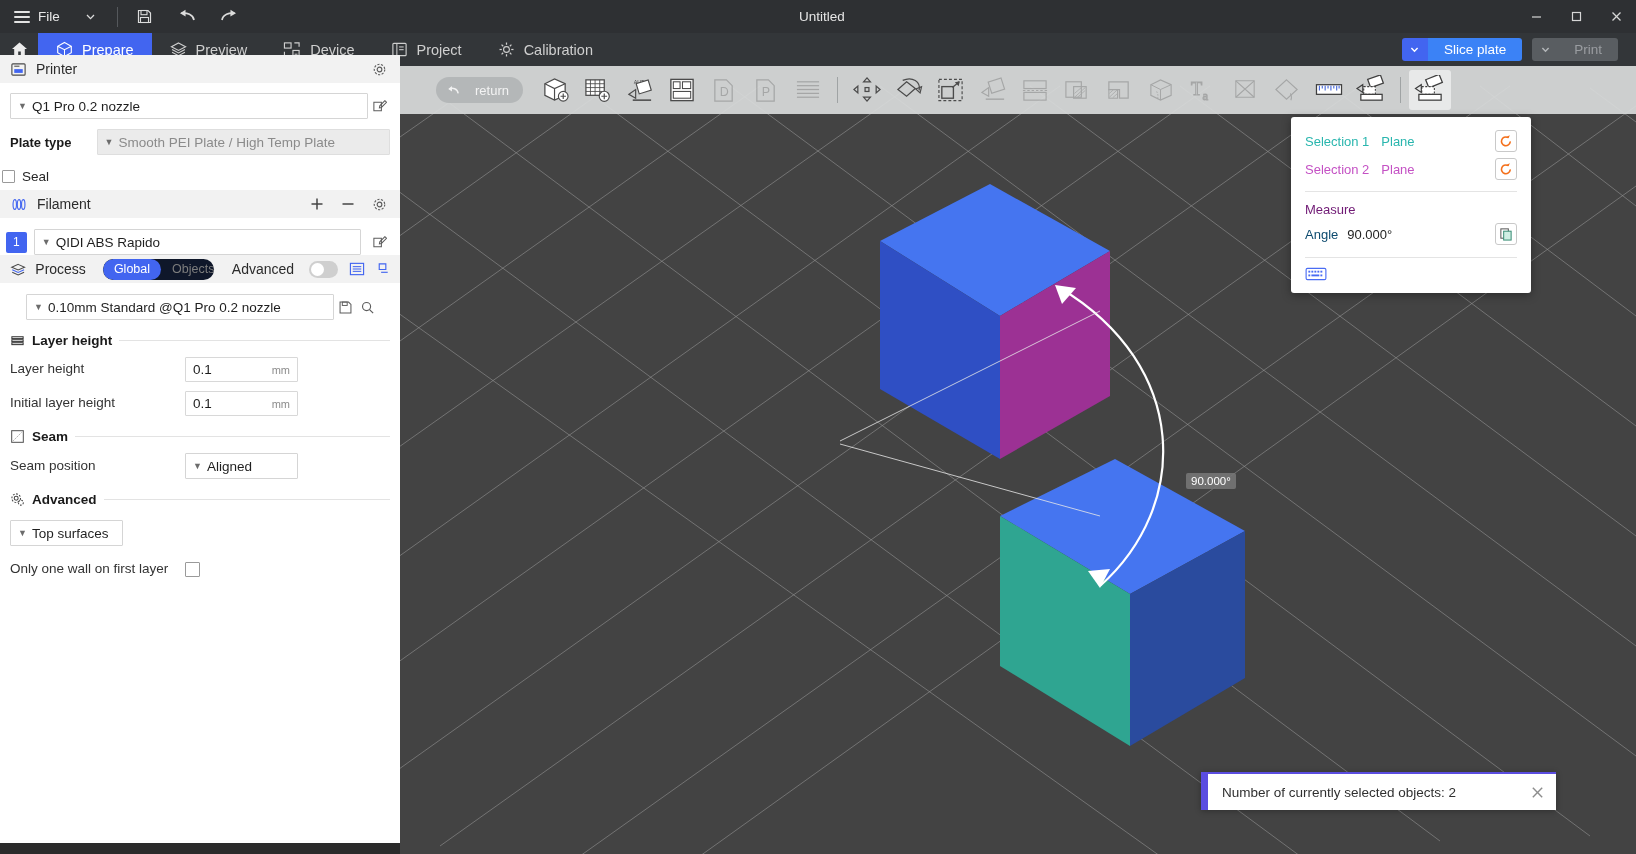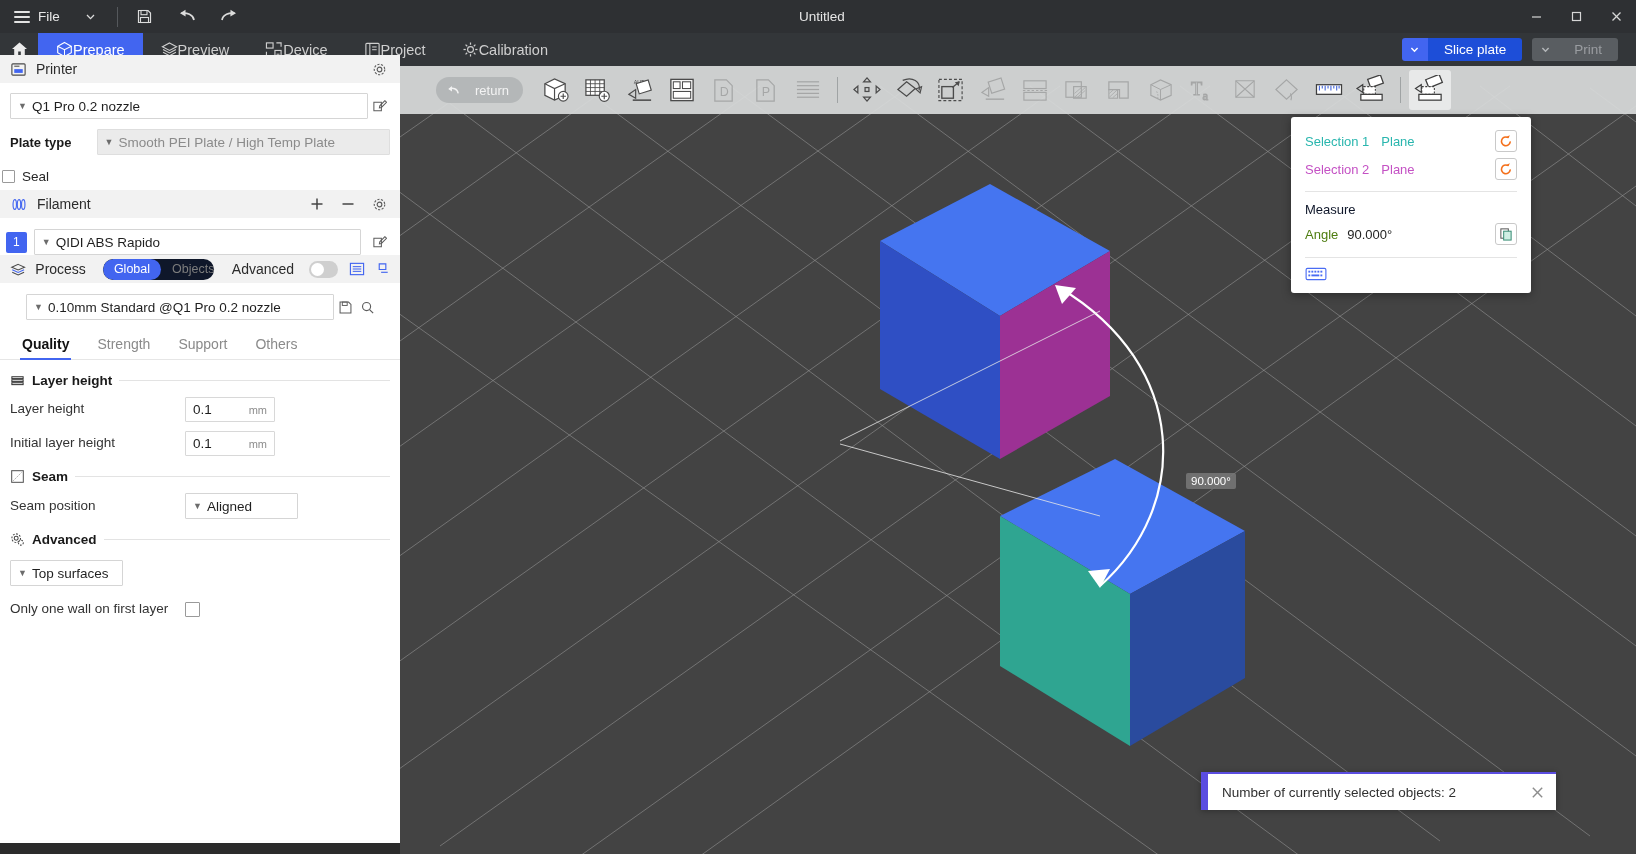--- a/index.html
+++ b/index.html
@@ -31,32 +31,32 @@
   .win-btn { width: 40px; height: 33px; display: flex; align-items: center; justify-content: center; cursor: pointer; }
 
   
   .tabbar {
     position: absolute; top: 33px; left: 0; width: 1636px; height: 33px;
     background: #333639; display: flex; align-items: stretch;
     color: #d8d8d8; font-size: 14.5px;
   }
   .home-btn { width: 38px; display: flex; align-items: center; justify-content: center; cursor: pointer; }
   .nav-tab {
-    display: flex; align-items: center; padding: 0 18px;
+    display: flex; align-items: center; gap: 9px; padding: 0 18px;
     cursor: pointer; color: #cfcfcf; white-space: nowrap;
   }
   .nav-tab.active { background: #4265f0; color: #ffffff; }
   .nav-right { position: absolute; right: 8px; top: 0; height: 33px; display: flex; align-items: center; gap: 0; }
   .split-caret {
     width: 26px; height: 23px; background: #4265f0; color: #fff;
     display: flex; align-items: center; justify-content: center;
     border-radius: 3px 0 0 3px; cursor: pointer; font-size: 9px;
   }
   .split-main {
-    height: 23px; background: #1d4ed8; color: #fff; display: flex; align-items: center;
+    height: 23px; background: #3b82f6; color: #fff; display: flex; align-items: center;
     justify-content: center; padding: 0 16px; border-radius: 0 3px 3px 0;
     font-size: 13.5px; cursor: pointer; margin-right: 10px;
   }
   .split-caret.dim { background: #595d61; color: #9a9da1; }
   .split-main.dim { background: #595d61; color: #9a9da1; }
 
   
   .sidebar {
     position: absolute; top: 55px; left: 0; width: 400px; height: 788px;
     background: #ffffff; color: #262626; font-size: 13.5px; overflow: hidden;
@@ -101,21 +101,21 @@
   .ptab.active { color: #111; font-weight: bold; }
   .ptab.active::after {
     content: ""; position: absolute; left: 12px; right: 12px; bottom: -1px; height: 2.5px; background: #4265f0;
   }
   .grp { display: flex; align-items: center; gap: 7px; padding: 0 10px; margin-top: 13px; }
   .grp .gtitle { font-weight: bold; font-size: 13.5px; color: #1a1a1a; white-space: nowrap; }
   .grp .gline { flex: 1; height: 1px; background: #e3e3e3; }
   .fld { display: flex; align-items: center; padding: 0 10px; margin-top: 9px; }
   .fld .flab { width: 175px; color: #333; font-size: 13.5px; line-height: 1.22; }
   .numbox {
-    width: 90px; height: 25px; border: 1px solid #d8d8d8; background: #fff;
+    width: 113px; height: 25px; border: 1px solid #d8d8d8; background: #fff;
     display: flex; align-items: center; justify-content: space-between; padding: 0 7px;
     font-size: 13.5px; color: #1c1c1c; border-radius: 1px;
   }
   .numbox .unit { color: #8c8c8c; font-size: 11px; }
 
   
   .viewport {
     position: absolute; top: 66px; left: 400px; width: 1236px; height: 788px;
     background: #434343; overflow: hidden;
   }
@@ -146,23 +146,23 @@
   }
   .mp-row { display: flex; align-items: center; padding: 3px 14px; gap: 0; }
   .mp-sel { display: flex; gap: 12px; flex: 1; }
   .mp-sel .s1 { color: #29b6ae; }
   .mp-sel .s2 { color: #c451c4; }
   .reset-btn {
     width: 22px; height: 22px; border: 1px solid #c9c9c9; border-radius: 3px;
     display: flex; align-items: center; justify-content: center; cursor: pointer; background: #fff;
   }
   .mp-div { height: 1px; background: #e4e4e4; margin: 8px 14px; }
-  .mp-label { padding: 2px 14px 2px 14px; color: #0f172a; }
+  .mp-label { padding: 2px 14px 2px 14px; color: #701a75; }
   .mp-angle { display: flex; align-items: center; gap: 9px; padding: 4px 14px; }
-  .mp-angle .k { color: #4d7c0f; }
+  .mp-angle .k { color: #0c4a6e; }
   .mp-angle .v { color: #232323; }
   .copy-btn {
     width: 22px; height: 22px; border: 1px solid #c9c9c9; border-radius: 3px;
     display: flex; align-items: center; justify-content: center; cursor: pointer; background: #fff;
   }
   .kbd-btn { margin: 2px 14px; width: 22px; height: 17px; cursor: pointer; }
 
   .angle-tag {
     position: absolute; background: rgba(118,118,118,0.88); color: #fff;
     font-size: 11.5px; padding: 2px 5px; border-radius: 2px; white-space: nowrap;
@@ -448,26 +448,20 @@
           </svg>
       </div>
       <div class="edit-ico">
         <svg width="15" height="15" viewBox="0 0 16 16">
             <circle cx="7" cy="7" r="4.3" fill="none" stroke="#5c5c5c" stroke-width="1.2"></circle>
             <line x1="10.2" y1="10.2" x2="14" y2="14" stroke="#5c5c5c" stroke-width="1.3"></line>
           </svg>
       </div>
     </div>
 
-    <div class="ptabs">
-      <div class="ptab active">Quality</div>
-      <div class="ptab">Strength</div>
-      <div class="ptab">Support</div>
-      <div class="ptab">Others</div>
-    </div>
 
     <div class="grp">
       <svg width="15" height="15" viewBox="0 0 16 16">
           <g stroke="#333" stroke-width="1.1" fill="none">
             <rect x="2" y="4" width="12" height="2"></rect>
             <rect x="2" y="7.2" width="12" height="2"></rect>
             <rect x="2" y="10.4" width="12" height="2"></rect>
           </g>
         </svg>
       <span class="gtitle">Layer height</span>

